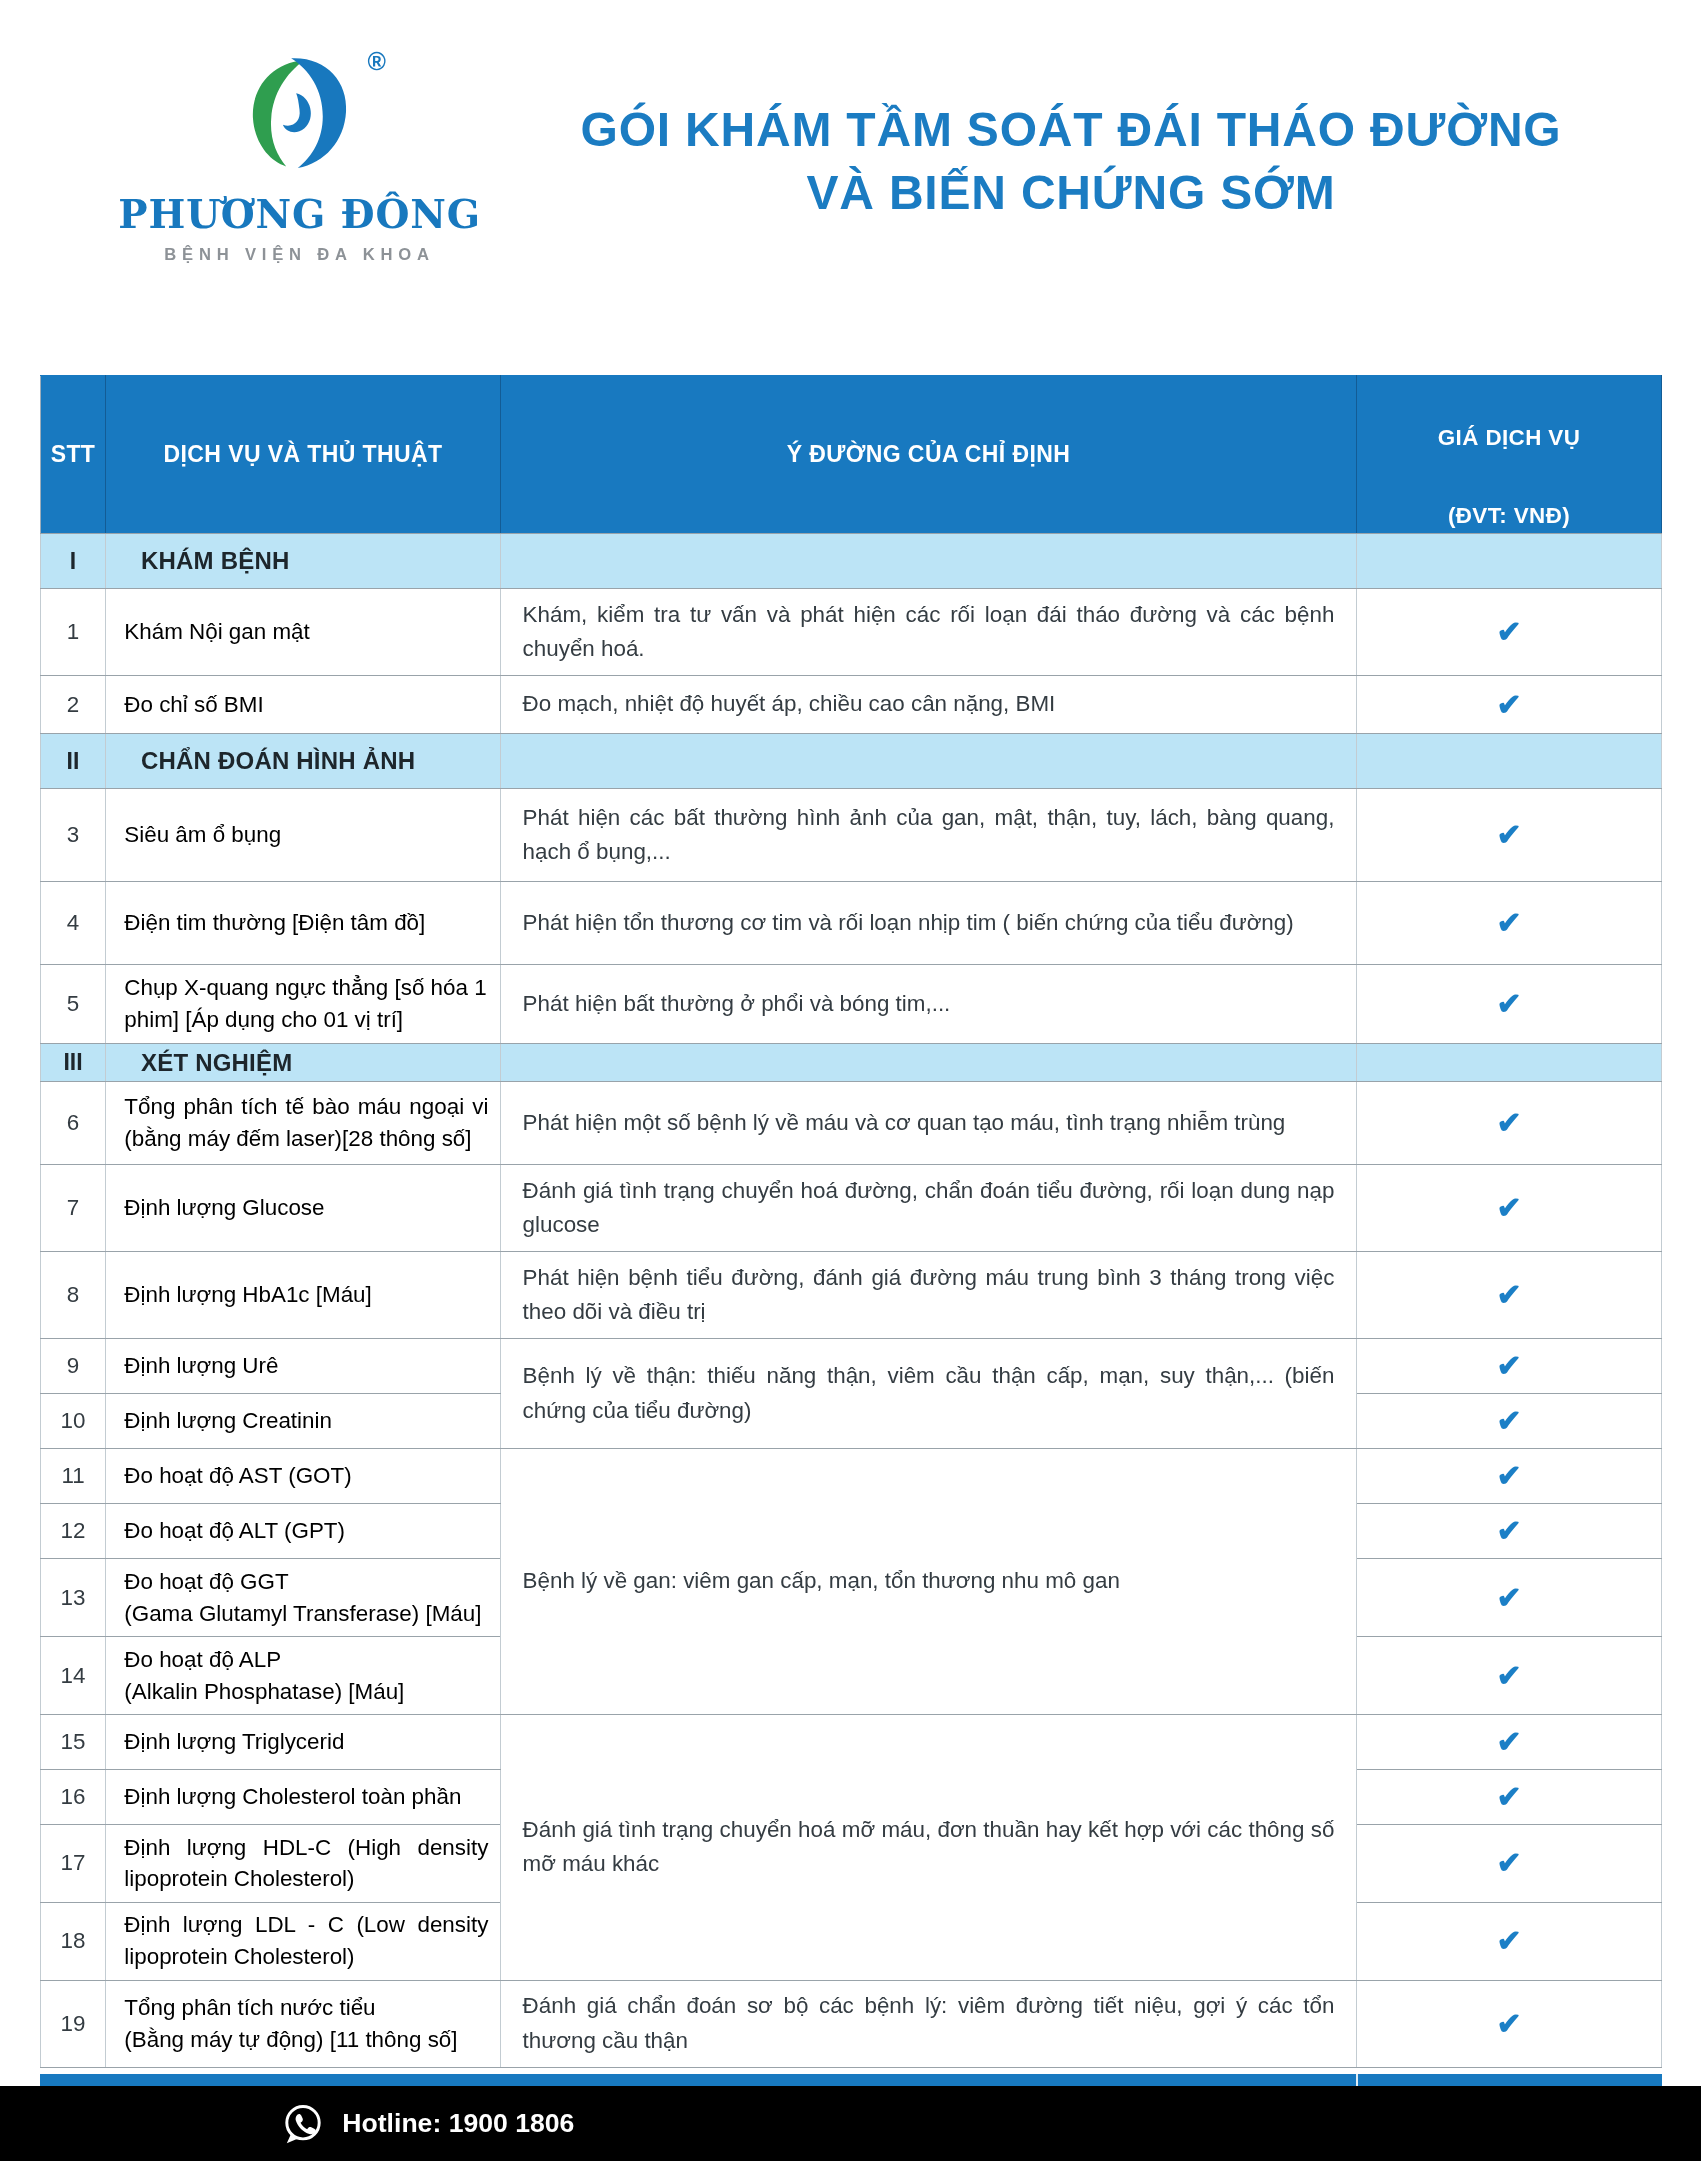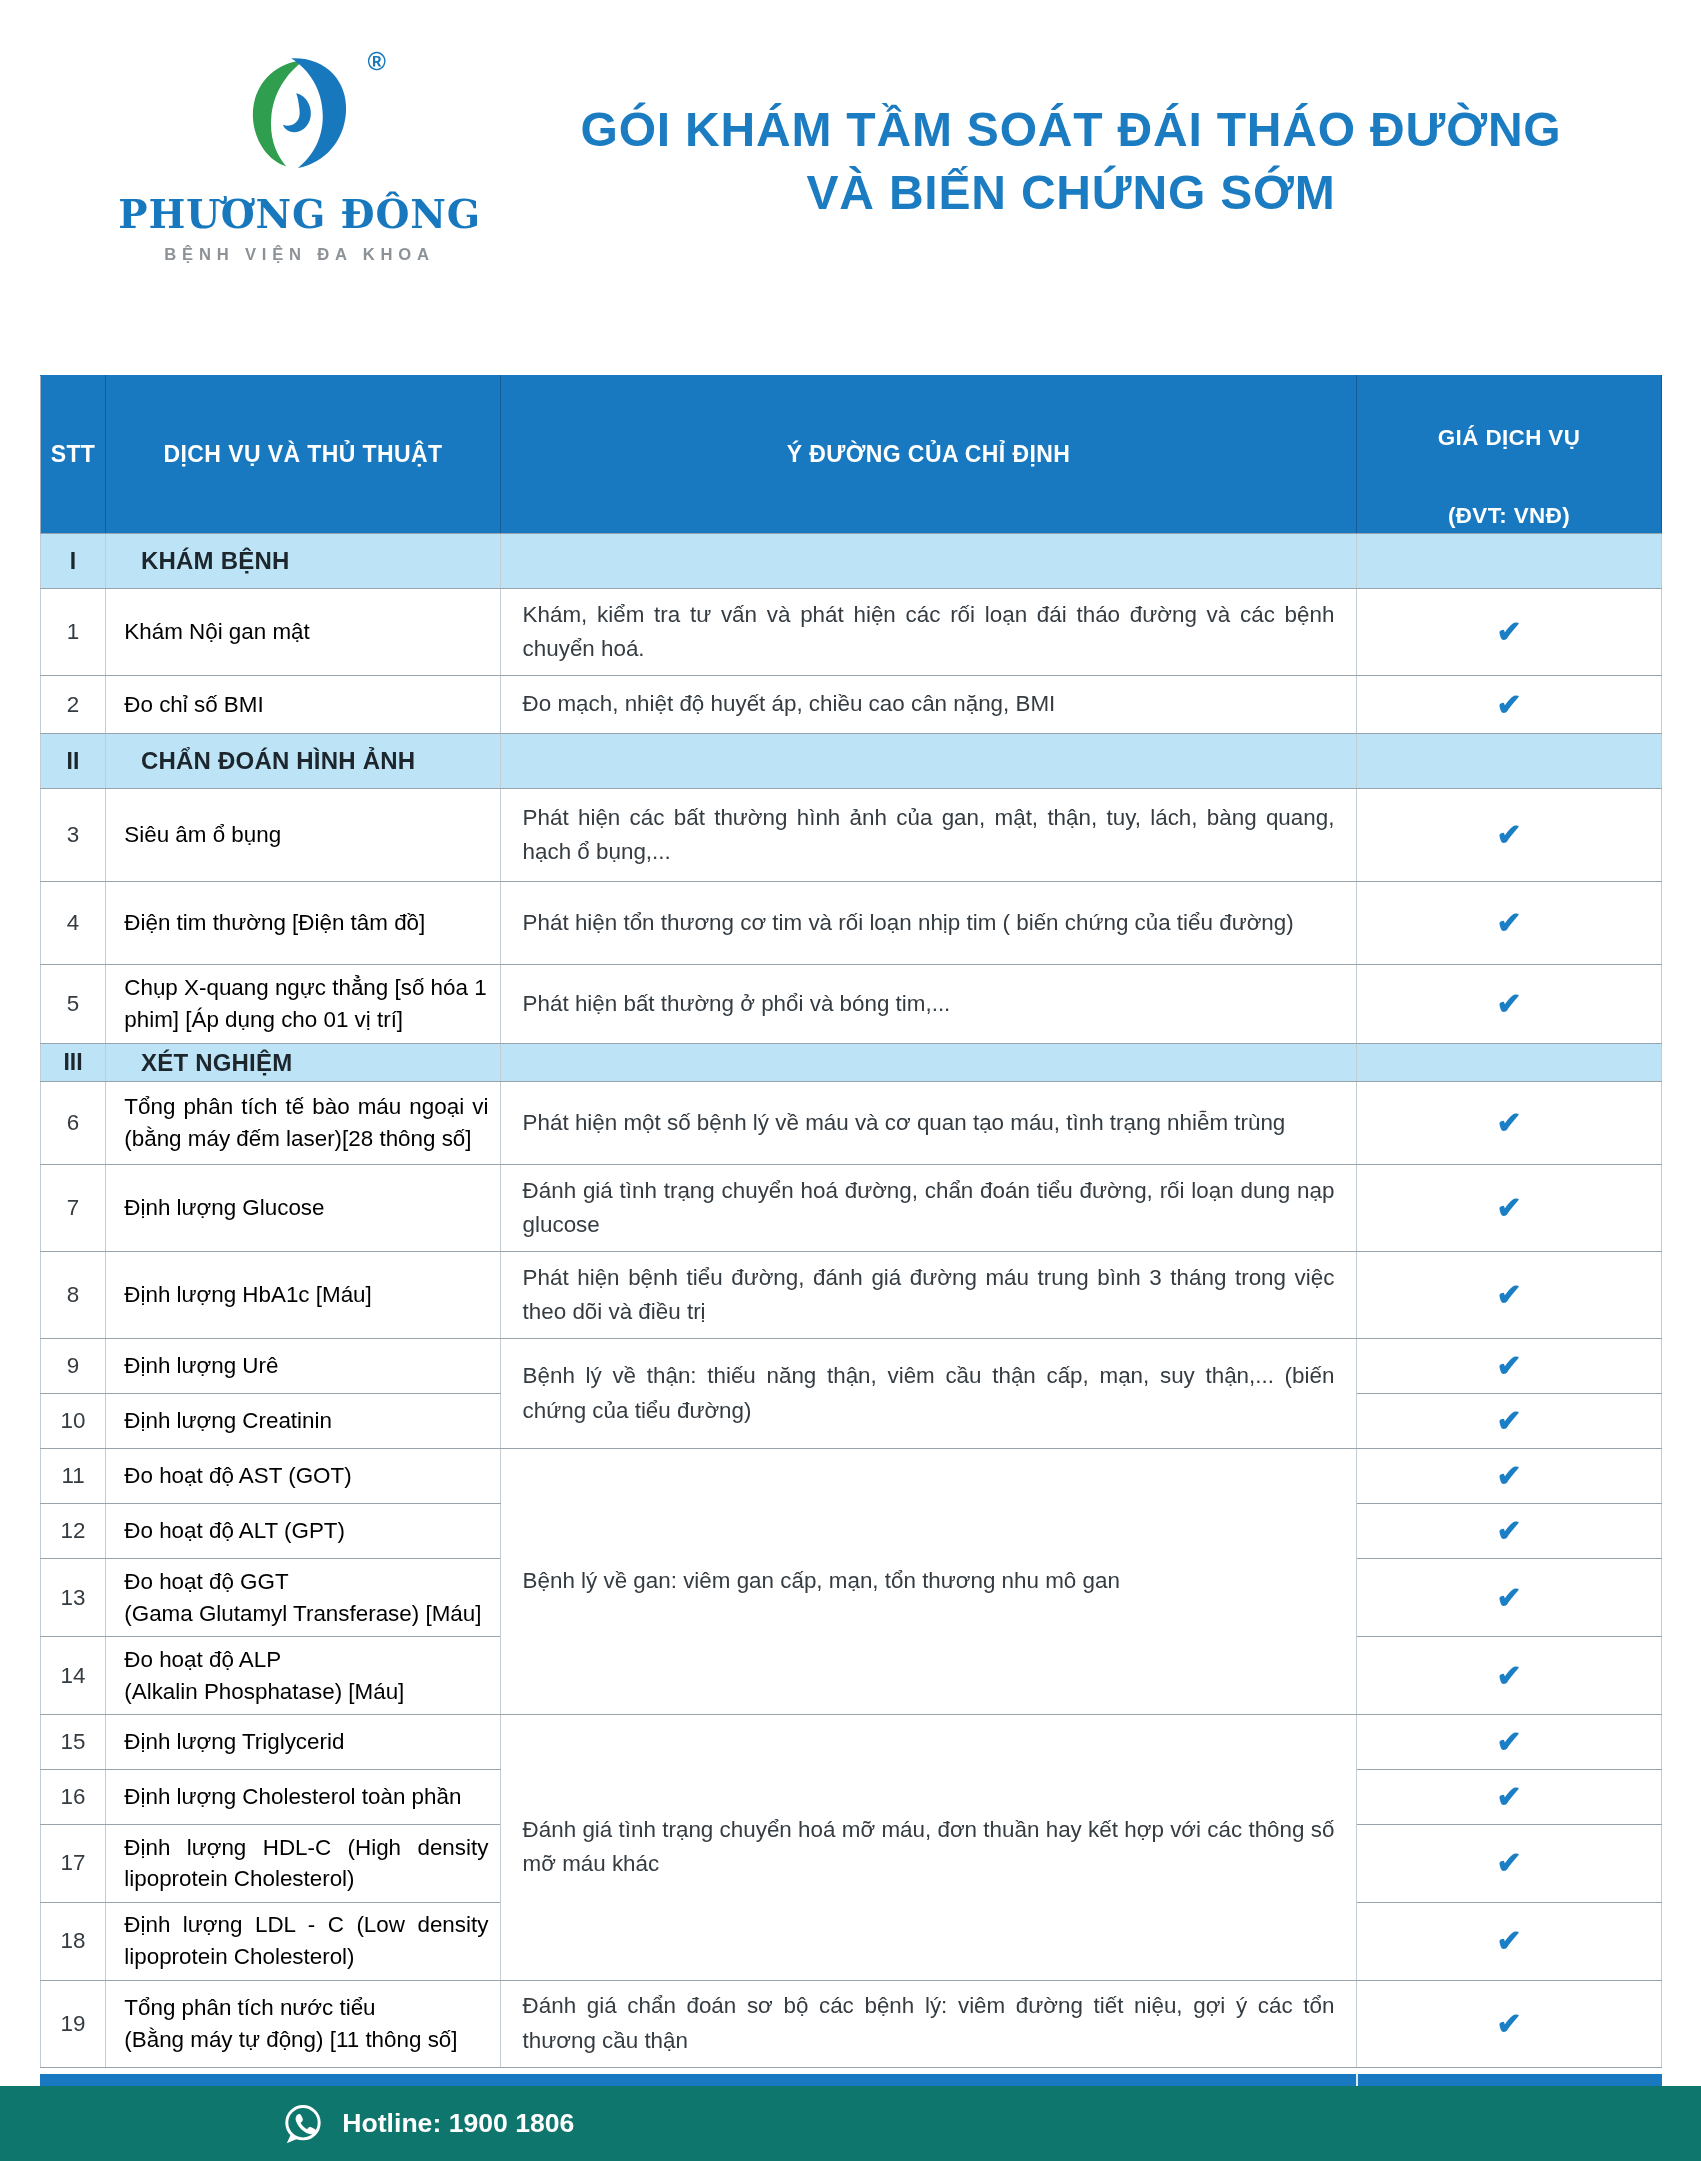--- a/index.html
+++ b/index.html
@@ -30,21 +30,21 @@
   td.svc{font-size:22.4px;color:#000000;padding:6.6px 11.6px 6.6px 18.3px;text-align:justify;white-space:pre-line;line-height:1.42;vertical-align:middle;}
   td.mean{font-size:22.4px;color:#343c42;padding:8.3px 21.6px;text-align:justify;line-height:1.55;vertical-align:middle;margin-top:26px;}
   td.price{text-align:center;vertical-align:middle;}
   .check{color:#1b7fc6;font-size:30px;font-weight:bold;line-height:1;}
   
   .total-band{display:flex;margin-top:6.6px;height:65px;width:1622px;}
   .total-label{width:1318px;background:#1879c0;color:#fff;display:flex;align-items:center;justify-content:center;
     font-weight:bold;font-size:27.4px;letter-spacing:0.4px;border-right:2.5px solid #e2edf5;box-sizing:border-box;}
   .total-value{flex:1;background:#1879c0;color:#fff;display:flex;align-items:center;justify-content:center;font-weight:bold;font-size:26.6px;}
   
-  footer{position:absolute;left:0;right:0;bottom:0;height:75px;background:#0f766e;
+  footer{position:absolute;left:0;right:0;bottom:0;height:75px;background:#000000;
     display:flex;align-items:center;justify-content:space-between;padding:0 249px 0 282px;box-sizing:border-box;}
   .f-item{display:flex;align-items:center;gap:18.3px;color:#fff;font-weight:bold;font-size:26.6px;white-space:nowrap;}
 </style>
 </head>
 <body>
 
 <div class="top">
   <div class="logo">
     <div class="logo-mark-wrap">
       <svg width="133" height="133" viewBox="0 0 160 160">

